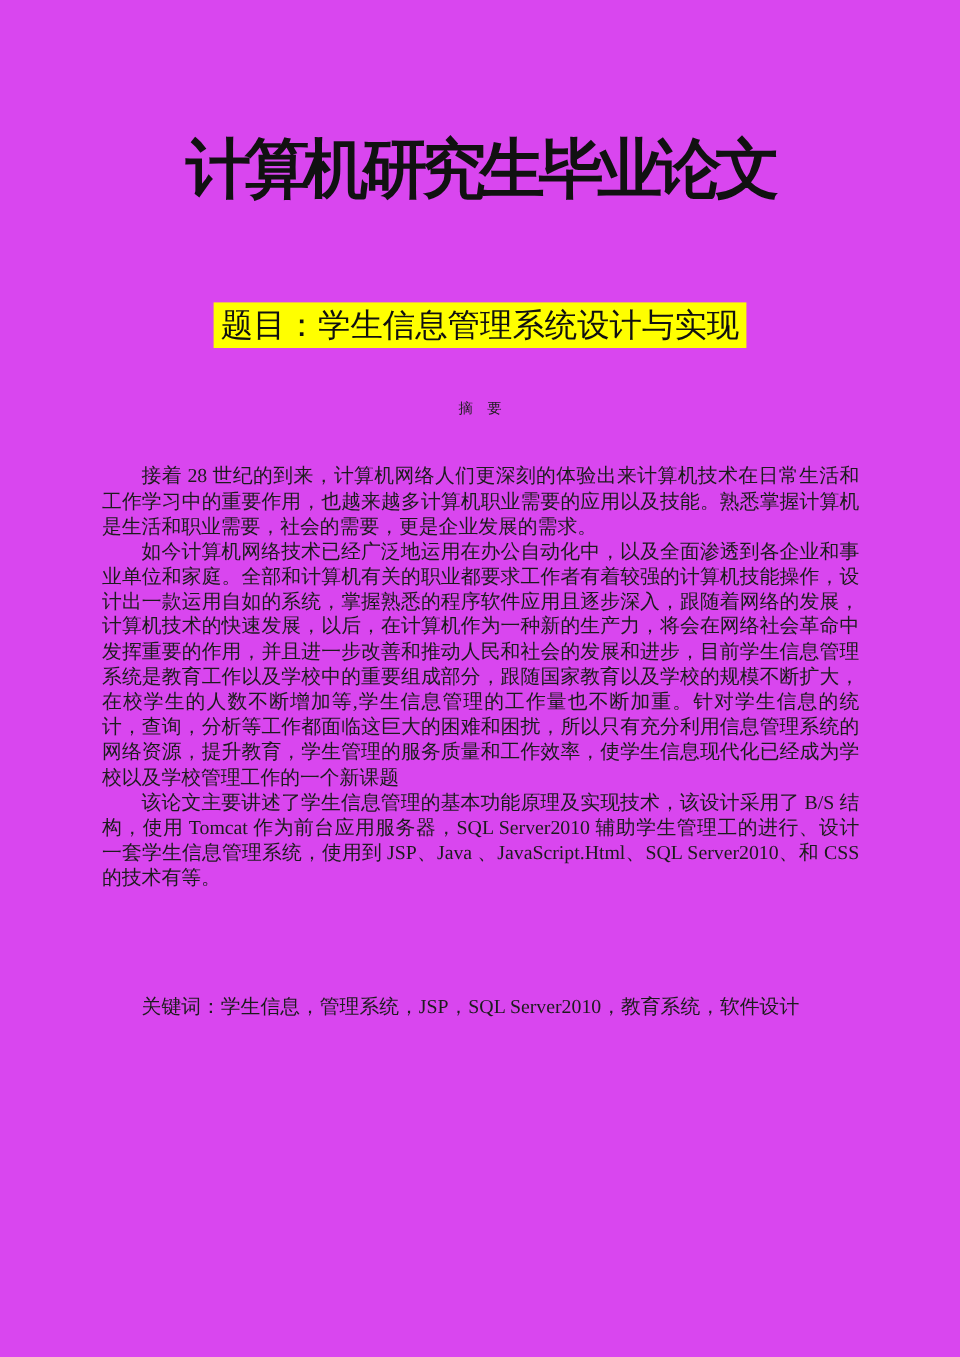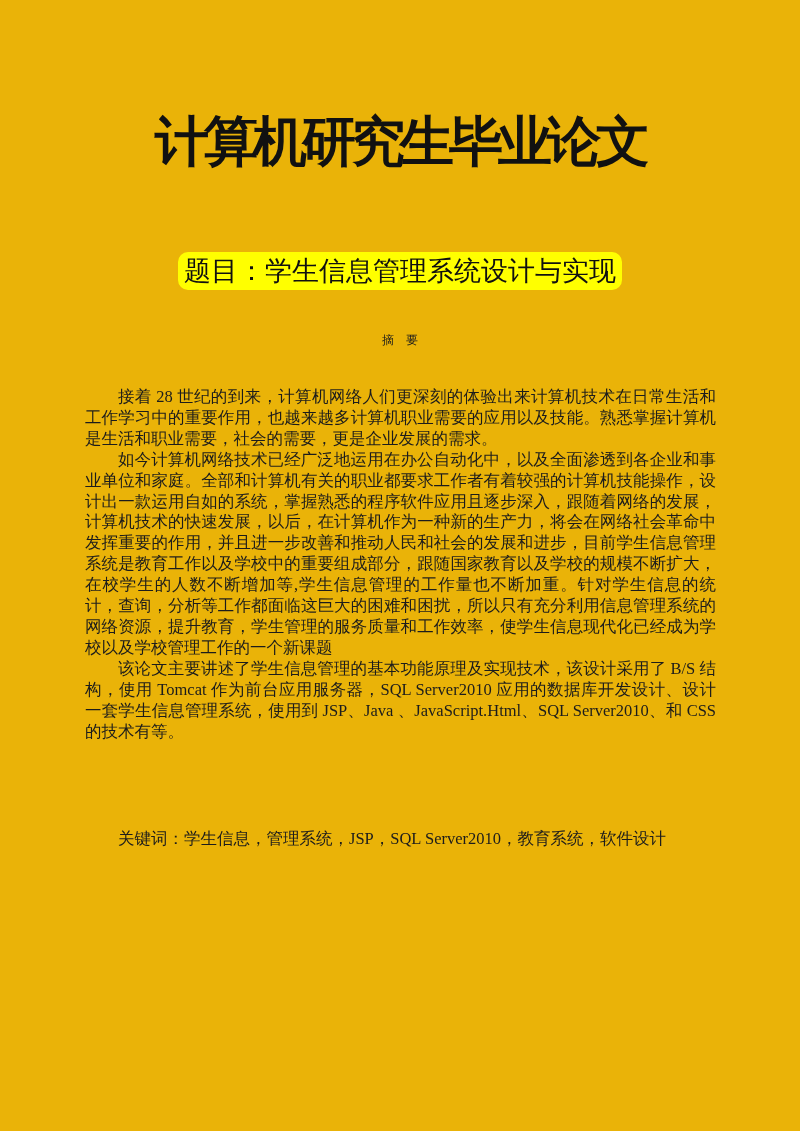--- a/index.html
+++ b/index.html
@@ -4,21 +4,21 @@
 <style>
   html, body {
     margin: 0;
     padding: 0;
     background: #ffffff;
   }
   .page {
     position: relative;
     width: 800px;
     height: 1131px;
-    background: #eab308;
+    background: #d946ef;
     overflow: hidden;
     font-family: "Liberation Serif", "DejaVu Serif", serif;
     color: #1c1c1c;
   }
   .main-title {
     position: absolute;
     top: 108px;
     left: 0;
     width: 800px;
     margin: 0;
@@ -86,26 +86,26 @@
   }
 </style>
 </head>
 <body>
 
 <div class="page">
 
   <h1 class="main-title">计算机研究生毕业论文</h1>
 
   <div class="topic-row">
-    <span class="topic-highlight" style="background-color: rgb(255, 255, 0); border-radius: 10px;">题目：学生信息管理系统设计与实现</span>
+    <span class="topic-highlight" style="background-color: rgb(255, 255, 0);">题目：学生信息管理系统设计与实现</span>
   </div>
 
   <h2 class="abstract-heading">摘　要</h2>
 
   <div class="body-text">
     <p>接着 28 世纪的到来，计算机网络人们更深刻的体验出来计算机技术在日常生活和工作学习中的重要作用，也越来越多计算机职业需要的应用以及技能。熟悉掌握计算机是生活和职业需要，社会的需要，更是企业发展的需求。</p>
     <p>如今计算机网络技术已经广泛地运用在办公自动化中，以及全面渗透到各企业和事业单位和家庭。全部和计算机有关的职业都要求工作者有着较强的计算机技能操作，设计出一款运用自如的系统，掌握熟悉的程序软件应用且逐步深入，跟随着网络的发展，计算机技术的快速发展，以后，在计算机作为一种新的生产力，将会在网络社会革命中发挥重要的作用，并且进一步改善和推动人民和社会的发展和进步，目前学生信息管理系统是教育工作以及学校中的重要组成部分，跟随国家教育以及学校的规模不断扩大，在校学生的人数不断增加等,学生信息管理的工作量也不断加重。针对学生信息的统计，查询，分析等工作都面临这巨大的困难和困扰，所以只有充分利用信息管理系统的网络资源，提升教育，学生管理的服务质量和工作效率，使学生信息现代化已经成为学校以及学校管理工作的一个新课题</p>
-    <p>该论文主要讲述了学生信息管理的基本功能原理及实现技术，该设计采用了 B/S 结构，使用 Tomcat 作为前台应用服务器，SQL Server2010 应用的数据库开发设计、设计一套学生信息管理系统，使用到 JSP、Java 、JavaScript.Html、SQL Server2010、和 CSS 的技术有等。</p>
+    <p>该论文主要讲述了学生信息管理的基本功能原理及实现技术，该设计采用了 B/S 结构，使用 Tomcat 作为前台应用服务器，SQL Server2010 辅助学生管理工的进行、设计一套学生信息管理系统，使用到 JSP、Java 、JavaScript.Html、SQL Server2010、和 CSS 的技术有等。</p>
   </div>
 
   <p class="keywords">关键词：学生信息，管理系统，JSP，SQL Server2010，教育系统，软件设计</p>
 
 </div>
 
 </body></html>

